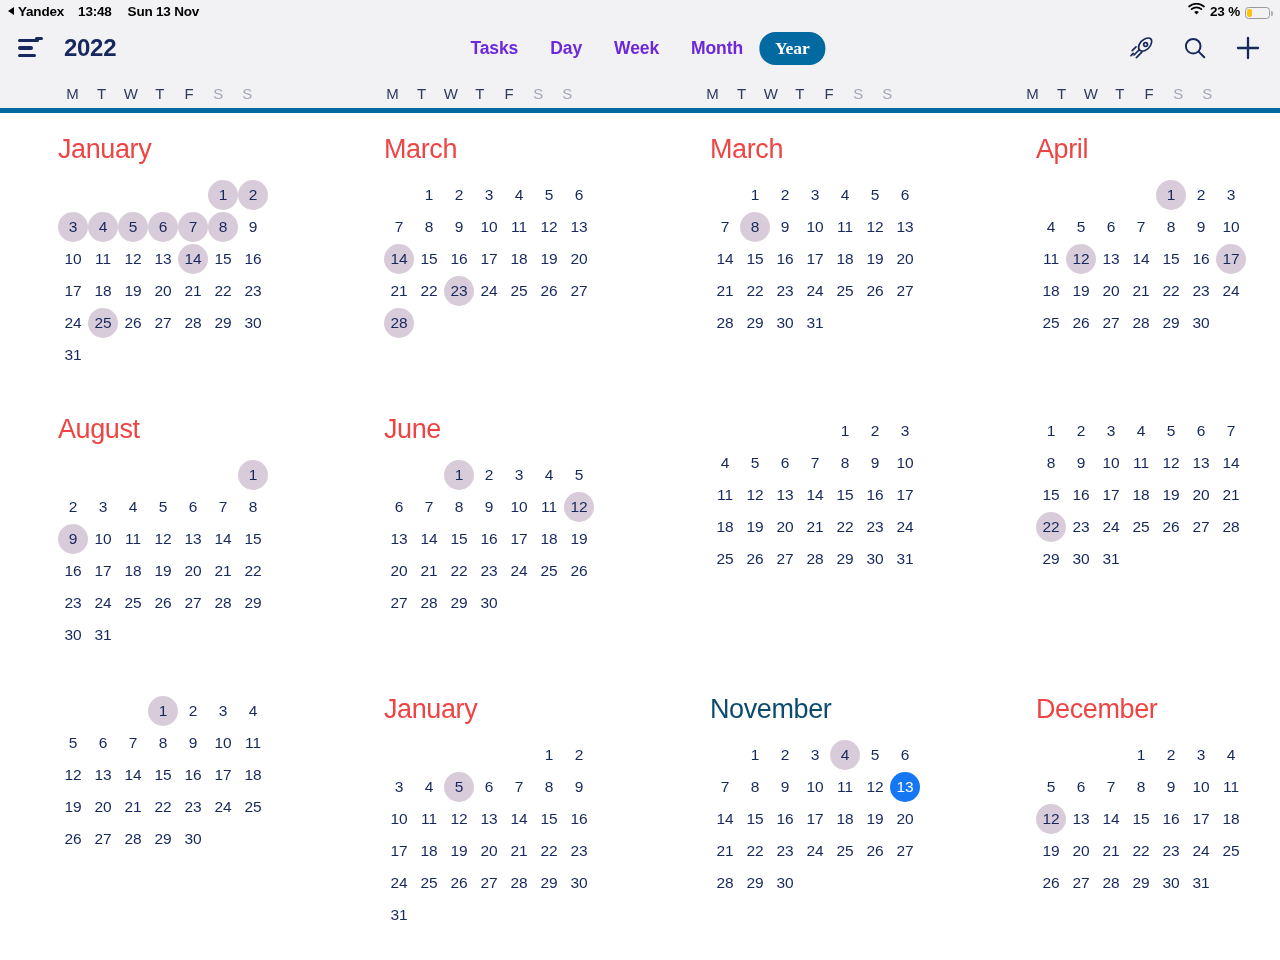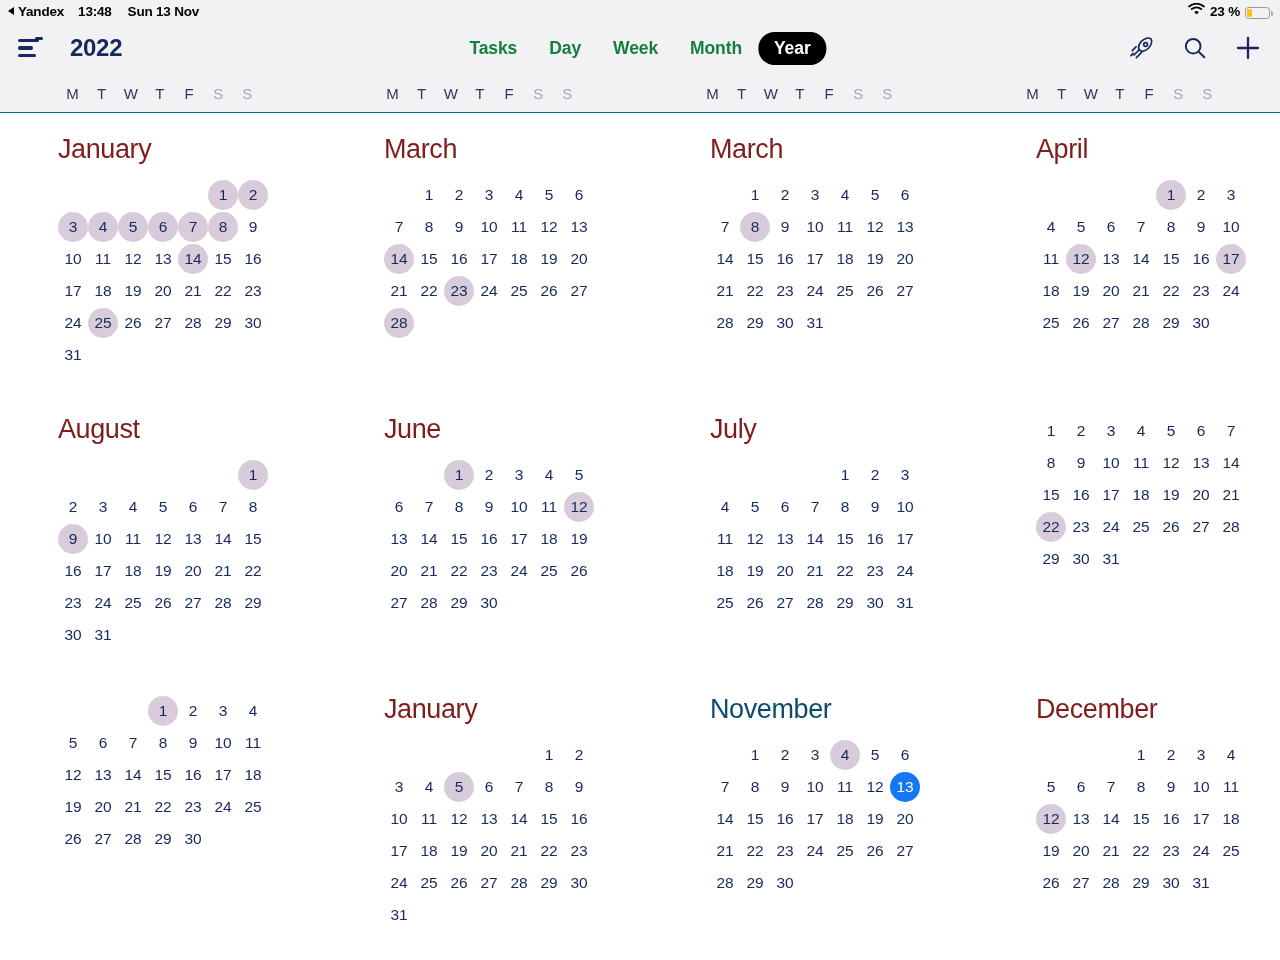--- a/index.html
+++ b/index.html
@@ -7,21 +7,21 @@
     width:1280px; height:960px;
     font-family:"Liberation Sans", sans-serif;
     background:#ffffff;
     overflow:hidden;
     -webkit-font-smoothing:antialiased;
   }
 
   
   .header-zone {
     background:#f2f2f4;
-    border-bottom:1px solid #0369a1;
+    border-bottom:5px solid #0369a1;
     height:113px;
     position:relative;
   }
 
   
   .statusbar {
     height:22px;
     display:flex;
     align-items:center;
     justify-content:space-between;
@@ -68,21 +68,21 @@
   }
 
   
   .toolbar {
     height:52px;
     display:flex;
     align-items:center;
     position:relative;
     padding:0 18px 0 18px;
   }
-  .tb-left { display:flex; align-items:center; gap:28px; }
+  .tb-left { display:flex; align-items:center; gap:22px; }
   .hamburger {
     position:relative;
     width:24px;height:20px;
     display:flex; flex-direction:column;
     justify-content:center; gap:4px;
     cursor:pointer;
   }
   .hamburger span {
     display:block;
     height:3.2px;
@@ -110,30 +110,31 @@
     position:absolute;
     left:50%;
     transform:translateX(-50%);
     display:flex;
     align-items:center;
     gap:0px;
   }
   .seg-item {
     font-size:17.5px;
     font-weight:bold;
-    color:#15803d;
+    color:#6d28d9;
     padding:6px 16px;
     border-radius:16px;
     cursor:pointer;
     letter-spacing:-0.1px;
     white-space:nowrap;
   }
   .seg-item.active {
-    background:#000000;
+    background:#0369a1;
     color:#ffffff;
+    font-family:Liberation Serif, serif;
   }
 
   .tb-right {
     margin-left:auto;
     display:flex;
     align-items:center;
     gap:26px;
   }
   .tb-icon { cursor:pointer; display:flex; align-items:center; justify-content:center; }
 
@@ -162,21 +163,21 @@
   .months {
     display:grid;
     grid-template-columns:repeat(4,1fr);
     grid-template-rows:repeat(3,280px);
     padding-top:22px;
   }
   .month { padding:0 58px; }
   .month-name {
     font-size:27px;
     font-weight:normal;
-    color:#7f1d1d;
+    color:#ef4444;
     letter-spacing:-0.4px;
     margin-bottom:14px;
     line-height:1.1;
   }
   .month-name.current { color:#0c4a6e; }
   .days {
     display:grid;
     grid-template-columns:repeat(7,1fr);
     grid-auto-rows:32px;
   }
@@ -901,21 +902,20 @@
         </div>
         <div class="day">
           <span class="pill">29</span>
         </div>
         <div class="day">
           <span class="pill">30</span>
         </div>
       </div>
     </div>
     <div class="month">
-      <div class="month-name">July</div>
       <div class="days">
         <div class="day empty"></div>
         <div class="day empty"></div>
         <div class="day empty"></div>
         <div class="day empty"></div>
         <div class="day">
           <span class="pill">1</span>
         </div>
         <div class="day">
           <span class="pill">2</span>

